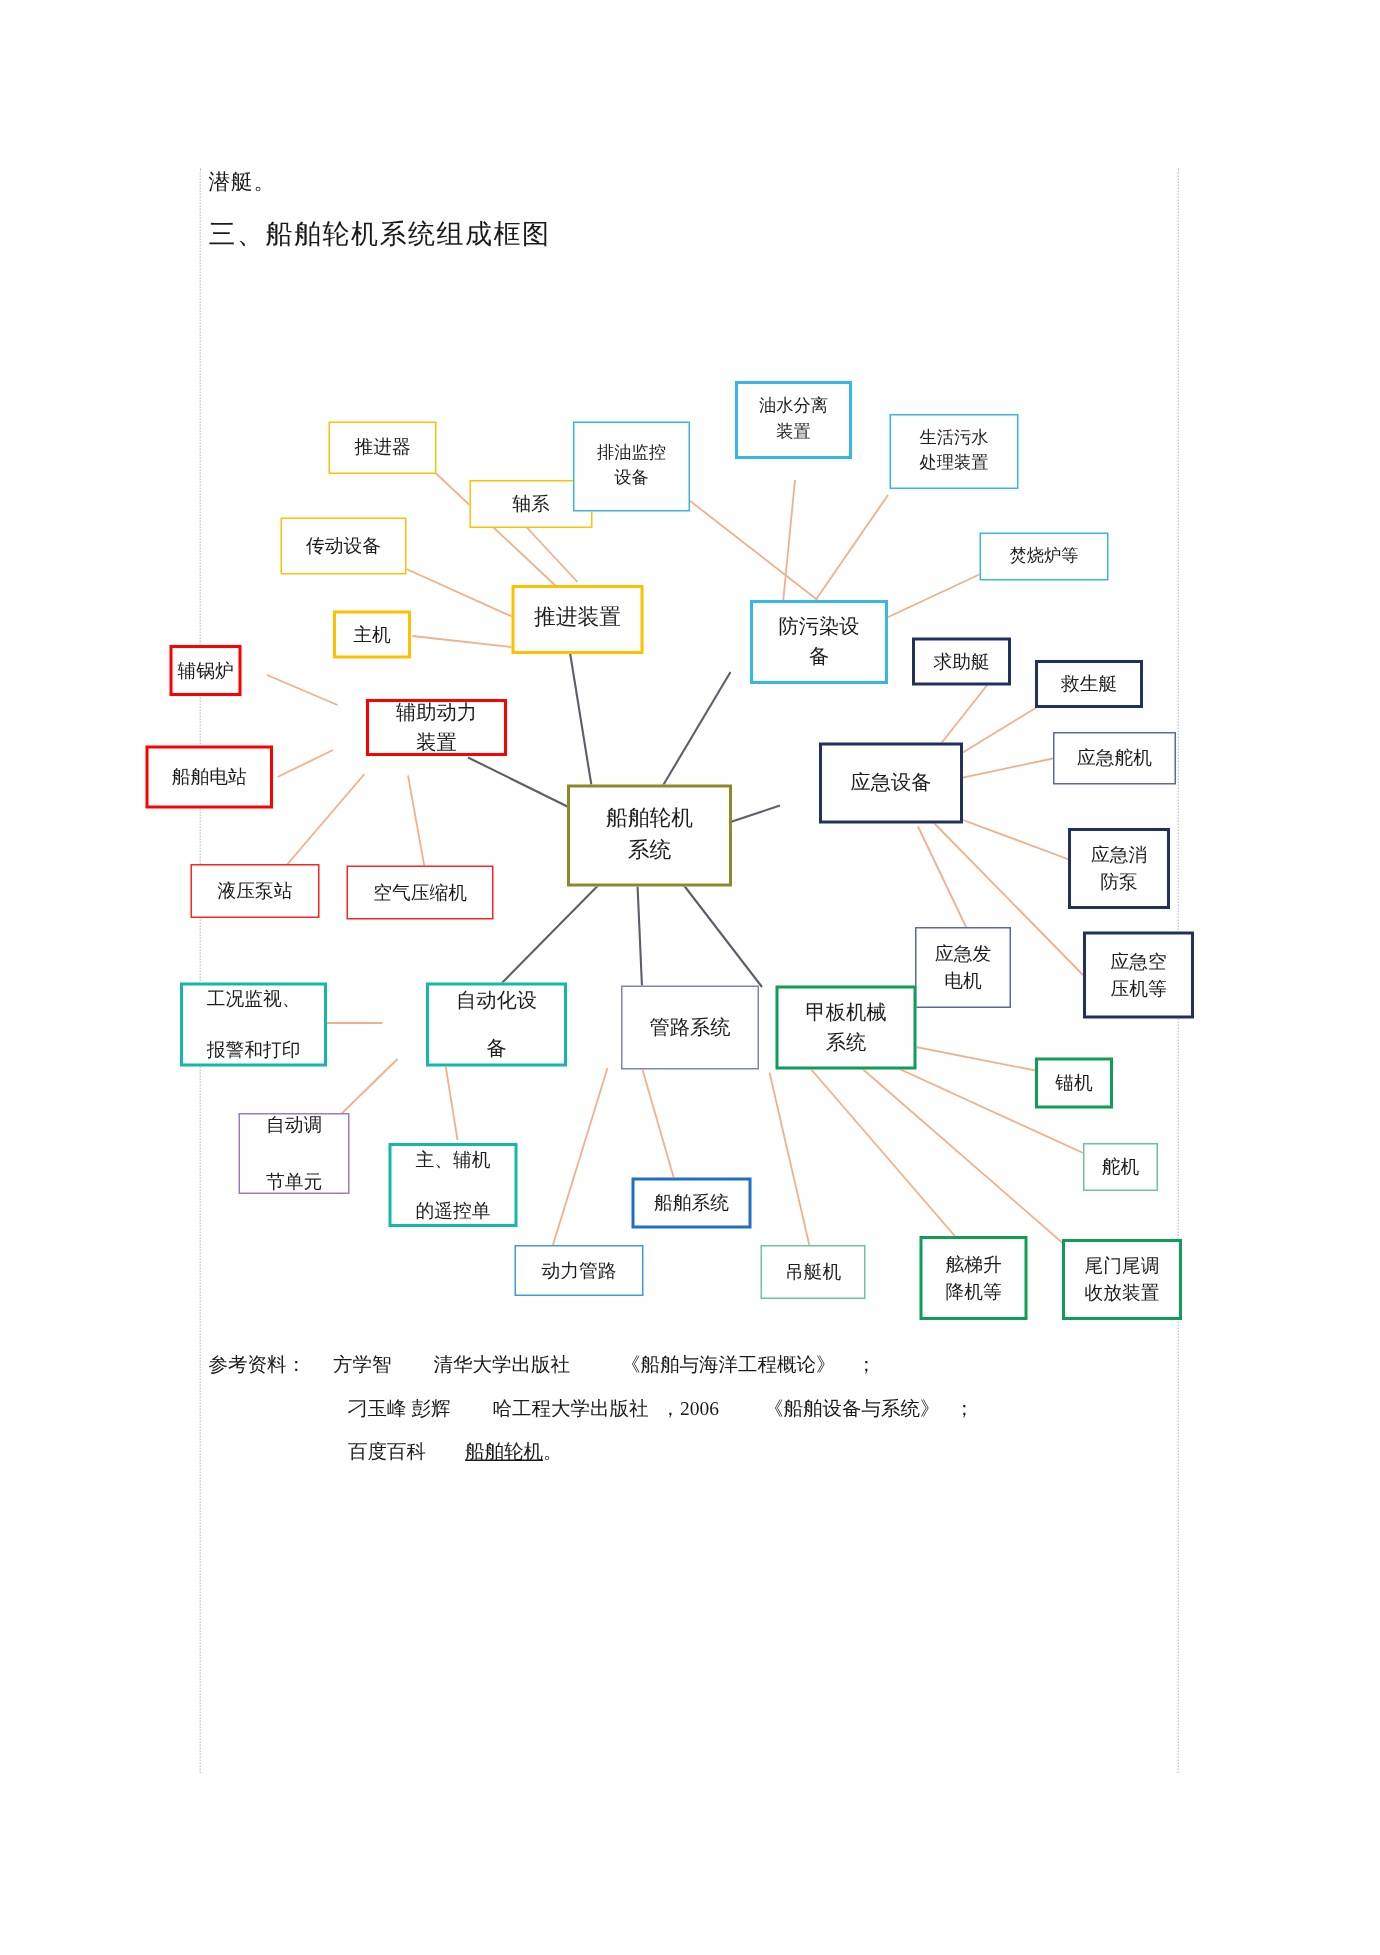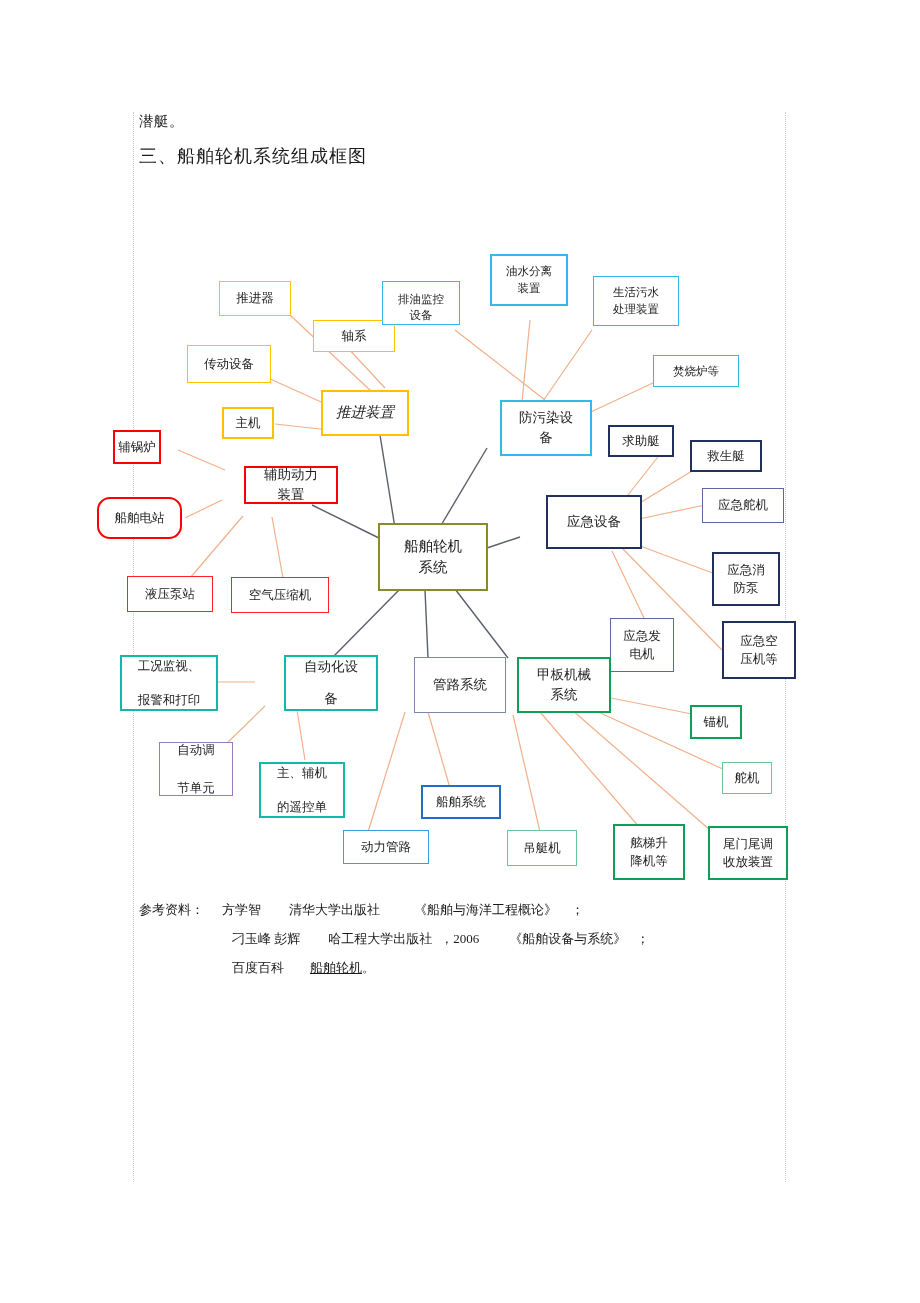--- a/index.html
+++ b/index.html
@@ -176,41 +176,41 @@
         <line x1="572" y1="700" x2="725" y2="770"></line>
         <line x1="572" y1="710" x2="710" y2="830"></line>
       </g>
     </svg>
 
     <div class="node c-olive fs14" style="left:378px; top:523px; width:110px; height:68px;">
       <span>船舶轮机</span>
       <span>系统</span>
     </div>
 
-    <div class="node c-yellow fs14" style="left:321px; top:390px; width:88px; height:46px;font-style:italic;">
+    <div class="node c-yellow fs14" style="left:341px; top:390px; width:88px; height:46px;">
       <span>推进装置</span>
     </div>
     <div class="node c-yellow-thin fs12" style="left:219px; top:281px; width:72px; height:35px;">
       <span>推进器</span>
     </div>
     <div class="node c-yellow-thin fs12" style="left:313px; top:320px; width:82px; height:32px;">
       <span>轴系</span>
     </div>
     <div class="node c-yellow-thin fs12" style="left:187px; top:345px; width:84px; height:38px;">
       <span>传动设备</span>
     </div>
     <div class="node c-yellow fs12" style="left:222px; top:407px; width:52px; height:32px;">
       <span>主机</span>
     </div>
 
     <div class="node c-cyan fs13" style="left:472px; top:400px; width:92px; height:56px;">
       <span>防污染设</span>
       <span>备</span>
     </div>
-    <div class="node c-cyan-thin fs11" style="left:382px; top:281px; width:78px; height:44px;justify-content:flex-end;">
+    <div class="node c-cyan-thin fs11" style="left:382px; top:281px; width:78px; height:60px;">
       <span>排油监控</span>
       <span>设备</span>
     </div>
     <div class="node c-cyan fs11" style="left:490px; top:254px; width:78px; height:52px;">
       <span>油水分离</span>
       <span>装置</span>
     </div>
     <div class="node c-cyan-thin fs11" style="left:593px; top:276px; width:86px; height:50px;">
       <span>生活污水</span>
       <span>处理装置</span>
@@ -219,21 +219,21 @@
       <span>焚烧炉等</span>
     </div>
 
     <div class="node c-red fs13" style="left:216px; top:466px; width:94px; height:38px;">
       <span>辅助动力</span>
       <span>装置</span>
     </div>
     <div class="node c-red fs12" style="left:113px; top:430px; width:48px; height:34px;">
       <span>辅锅炉</span>
     </div>
-    <div class="node c-red fs12" style="left:97px; top:497px; width:85px; height:42px;border-radius:13px;">
+    <div class="node c-red fs12" style="left:97px; top:497px; width:85px; height:42px;">
       <span>船舶电站</span>
     </div>
     <div class="node c-red-thin fs12" style="left:127px; top:576px; width:86px; height:36px;">
       <span>液压泵站</span>
     </div>
     <div class="node c-red-thin fs12" style="left:231px; top:577px; width:98px; height:36px;">
       <span>空气压缩机</span>
     </div>
 
     <div class="node c-navy fs13" style="left:518px; top:495px; width:96px; height:54px;">

